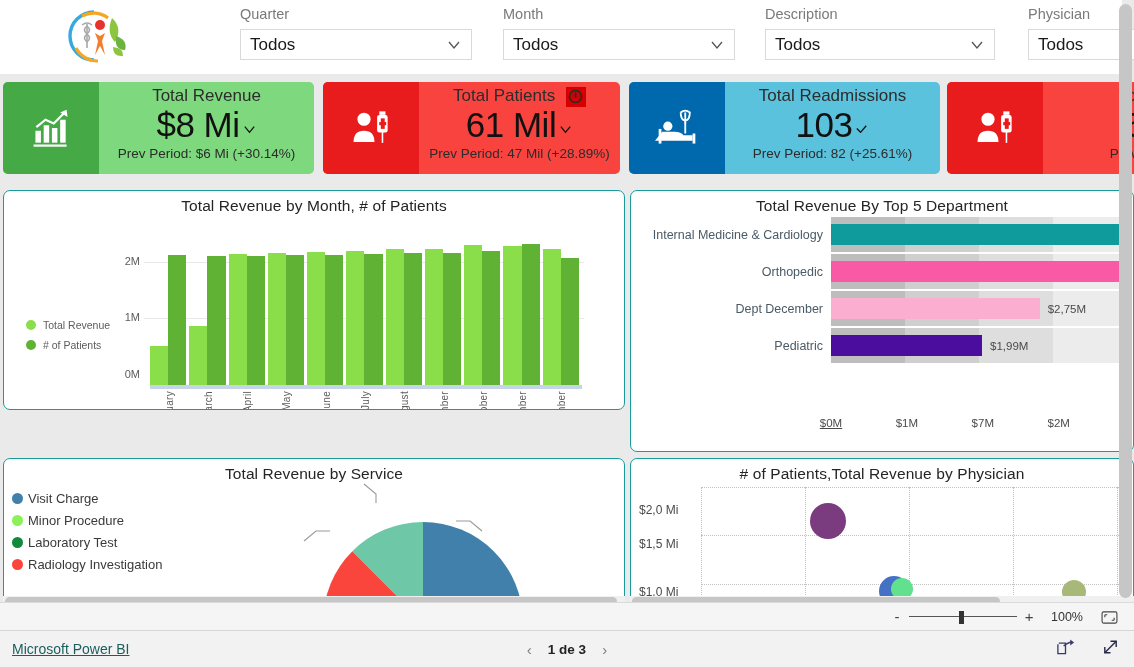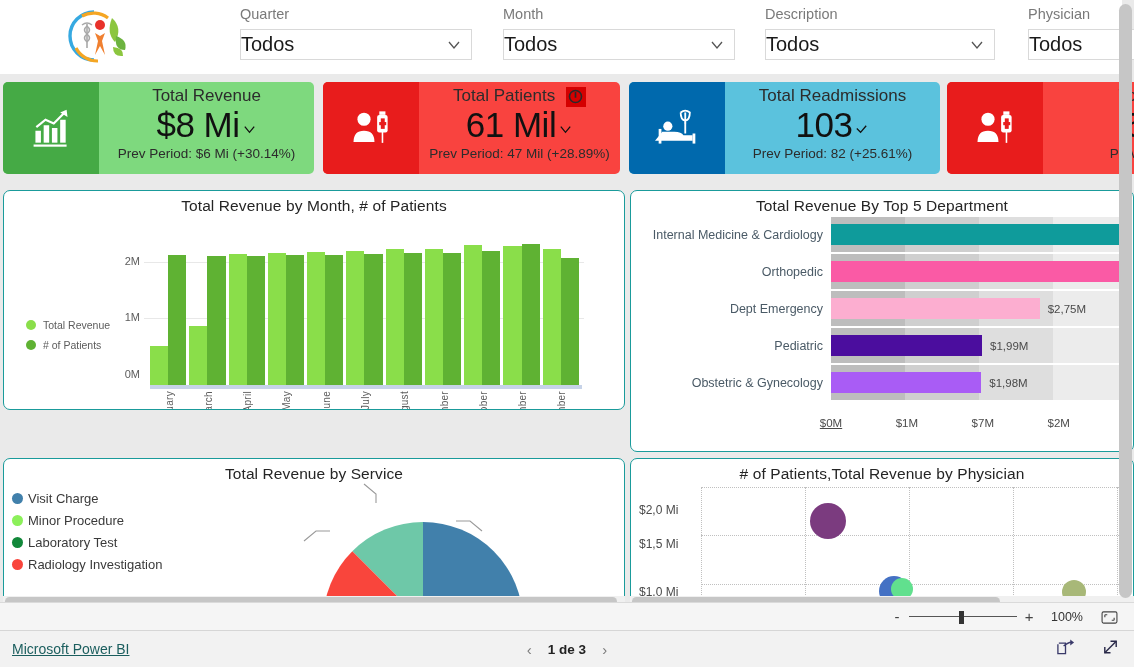--- a/index.html
+++ b/index.html
@@ -20,22 +20,22 @@
     position: absolute; left: 52px; top: 6px; width: 84px; height: 62px;
   }
   .filter-group { position: absolute; top: 6px; }
   .filter-label {
     font-size: 14.5px; color: #7a7a7a; margin-bottom: 7px;
     font-family: "Liberation Sans", sans-serif;
   }
   .filter-select {
     position: relative; width: 100%; height: 31px;
     border: 1px solid #d9d9d9; background: #fff;
-    display: flex; align-items: center; 
-    font-size: 20px; color: #1a1a1a;
+    display: flex; align-items: center; padding-left: 9px;
+    font-size: 17px; color: #1a1a1a;
   }
   .filter-select .chev {
     position: absolute; right: 10px; top: 50%; transform: translateY(-50%);
     width: 14px; height: 14px;
   }
 
   
   .kpi-row { position: absolute; left: 0; top: 78px; width: 1134px; height: 108px; }
   .kpi {
     position: absolute; top: 4px; height: 92px;
@@ -478,50 +478,39 @@
           <div class="dept-label">Orthopedic</div>
           <div class="dept-track" style="width: 296px;">
             <div class="dept-band" style="left: 0px; width: 74px; background: rgb(189, 189, 189);"></div>
             <div class="dept-band" style="left: 74px; width: 74px; background: rgb(207, 207, 207);"></div>
             <div class="dept-band" style="left: 148px; width: 74px; background: rgb(222, 222, 222);"></div>
             <div class="dept-band" style="left: 222px; width: 74px; background: rgb(236, 236, 236);"></div>
             <div class="dept-bar" style="width: 292.205px; background: rgb(250, 90, 165);"></div>
           </div>
         </div>
         <div class="dept-row">
-          <div class="dept-label">Dept Emergency</div>
+          <div class="dept-label">Dept December</div>
           <div class="dept-track" style="width: 296px;">
             <div class="dept-band" style="left: 0px; width: 74px; background: rgb(189, 189, 189);"></div>
             <div class="dept-band" style="left: 74px; width: 74px; background: rgb(207, 207, 207);"></div>
             <div class="dept-band" style="left: 148px; width: 74px; background: rgb(222, 222, 222);"></div>
             <div class="dept-band" style="left: 222px; width: 74px; background: rgb(236, 236, 236);"></div>
             <div class="dept-bar" style="width: 208.718px; background: rgb(252, 174, 208);"></div>
             <div class="dept-val" style="left: 216.718px;">$2,75M</div>
           </div>
         </div>
         <div class="dept-row">
           <div class="dept-label">Pediatric</div>
           <div class="dept-track" style="width: 296px;">
             <div class="dept-band" style="left: 0px; width: 74px; background: rgb(189, 189, 189);"></div>
             <div class="dept-band" style="left: 74px; width: 74px; background: rgb(207, 207, 207);"></div>
             <div class="dept-band" style="left: 148px; width: 74px; background: rgb(222, 222, 222);"></div>
             <div class="dept-band" style="left: 222px; width: 74px; background: rgb(236, 236, 236);"></div>
             <div class="dept-bar" style="width: 151.036px; background: rgb(75, 13, 158);"></div>
             <div class="dept-val" style="left: 159.036px;">$1,99M</div>
-          </div>
-        </div>
-        <div class="dept-row">
-          <div class="dept-label">Obstetric &amp; Gynecology</div>
-          <div class="dept-track" style="width: 296px;">
-            <div class="dept-band" style="left: 0px; width: 74px; background: rgb(189, 189, 189);"></div>
-            <div class="dept-band" style="left: 74px; width: 74px; background: rgb(207, 207, 207);"></div>
-            <div class="dept-band" style="left: 148px; width: 74px; background: rgb(222, 222, 222);"></div>
-            <div class="dept-band" style="left: 222px; width: 74px; background: rgb(236, 236, 236);"></div>
-            <div class="dept-bar" style="width: 150.277px; background: rgb(169, 92, 245);"></div>
-            <div class="dept-val" style="left: 158.277px;">$1,98M</div>
           </div>
         </div>
       </div>
     <div class="dept-xaxis" id="deptticks" style="width:296px;">
         <div class="dept-tick" style="left: 0px; text-decoration: underline;">$0M</div>
         <div class="dept-tick" style="left: 75.8974px;">$1M</div>
         <div class="dept-tick" style="left: 151.795px;">$7M</div>
         <div class="dept-tick" style="left: 227.692px;">$2M</div>
       </div>
   </div>

